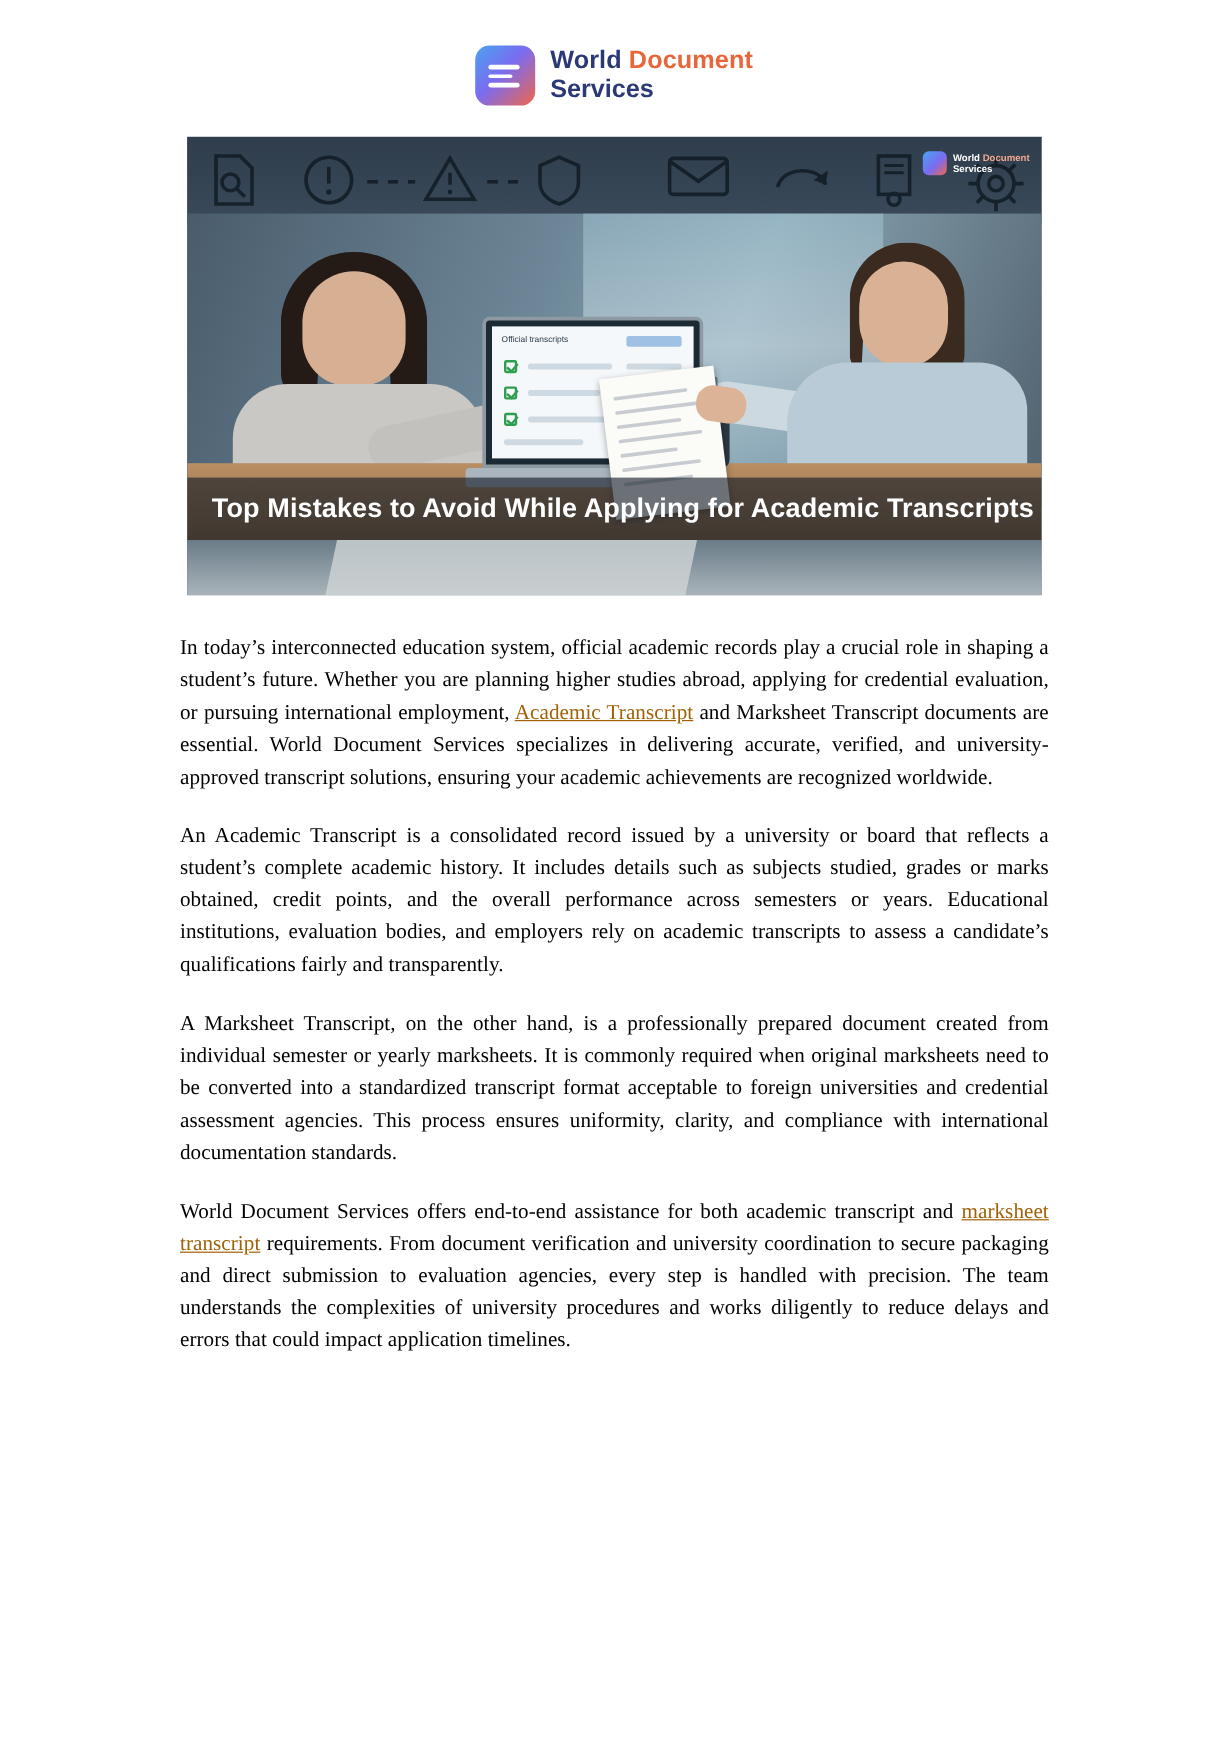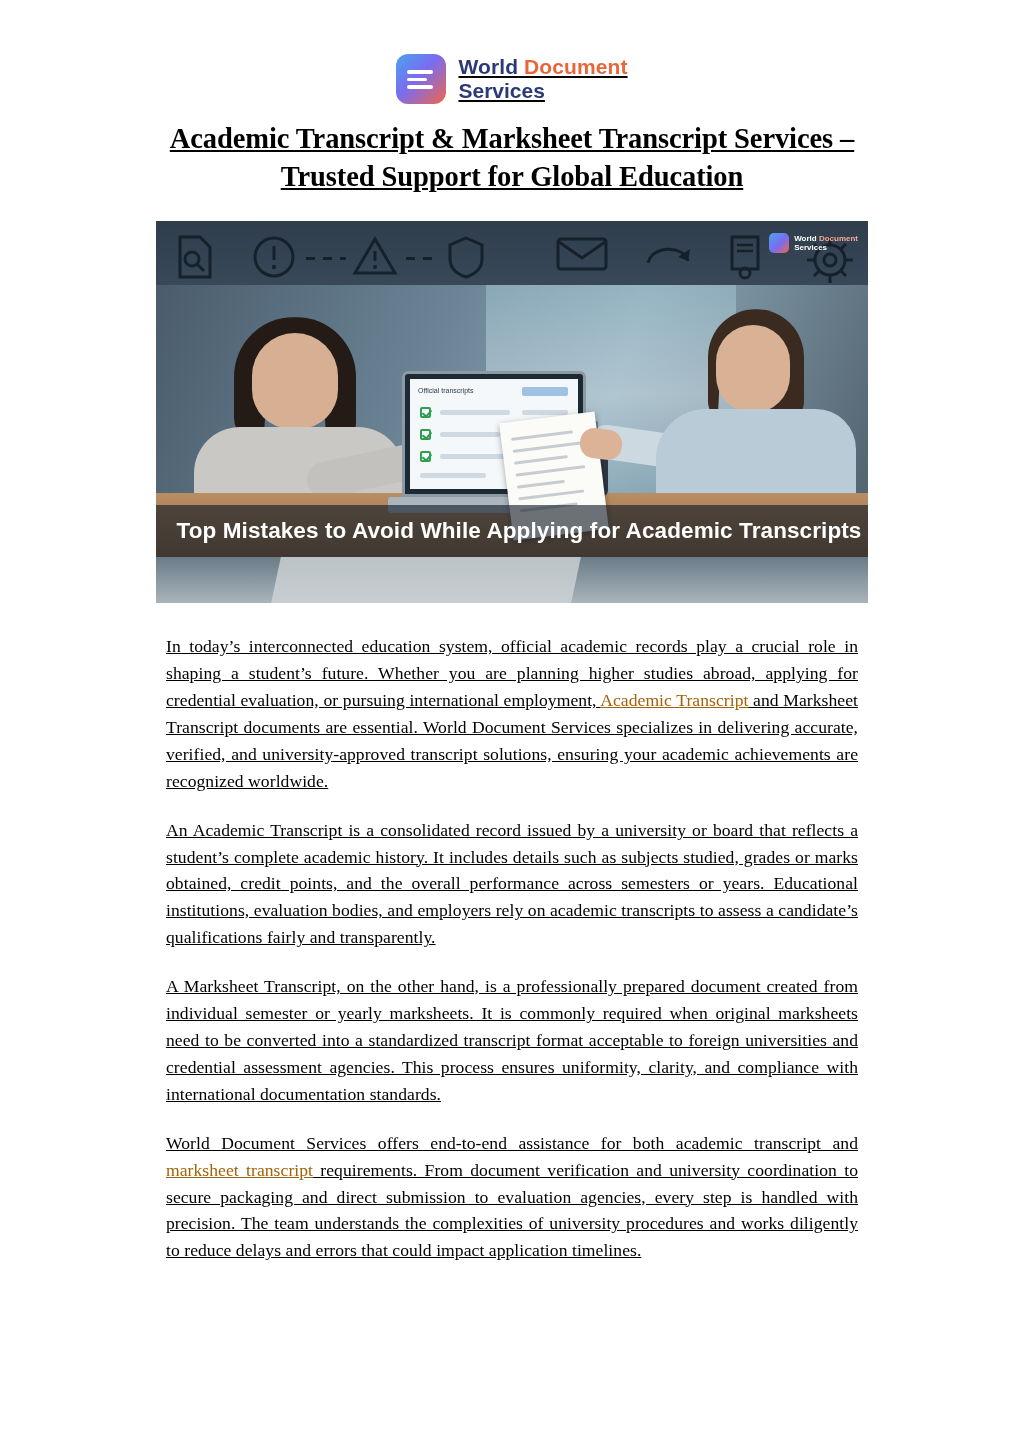--- a/index.html
+++ b/index.html
@@ -12,22 +12,21 @@
     height: 1448px;
     font-family: "Liberation Serif", serif;
     color: #000000;
     overflow: hidden;
   }
   .page {
     position: relative;
     width: 1024px;
     height: 1088px;
     box-sizing: border-box;
-    padding: 16px;
-    text-decoration: underline;
+    padding: 0;
   }
 
   
   .logo-block {
     display: flex;
     justify-content: center;
     align-items: center;
     padding-top: 38px;
   }
   .logo-inner {
@@ -284,21 +283,20 @@
       <div class="logo-text">
         <div class="logo-line1">
           <span class="logo-word-world">World</span>
           <span class="logo-word-document">Document</span>
         </div>
         <div class="logo-line2">Services</div>
       </div>
     </div>
   </div>
 
-  <h1 class="doc-title">Academic Transcript &amp; Marksheet Transcript Services – Trusted Support for Global Education</h1>
 
   <div class="hero">
     <div class="icon-strip"></div>
 
     <div class="icon" style="left:18px;">
       <svg width="42" height="44" viewBox="0 0 42 44">
           <path d="M6 2h20l10 10v30H6z" fill="none" stroke="#101b24" stroke-width="3"></path>
           <circle cx="18" cy="24" r="7" fill="none" stroke="#101b24" stroke-width="3"></circle>
           <line x1="23" y1="29" x2="30" y2="36" stroke="#101b24" stroke-width="3"></line>
         </svg>

